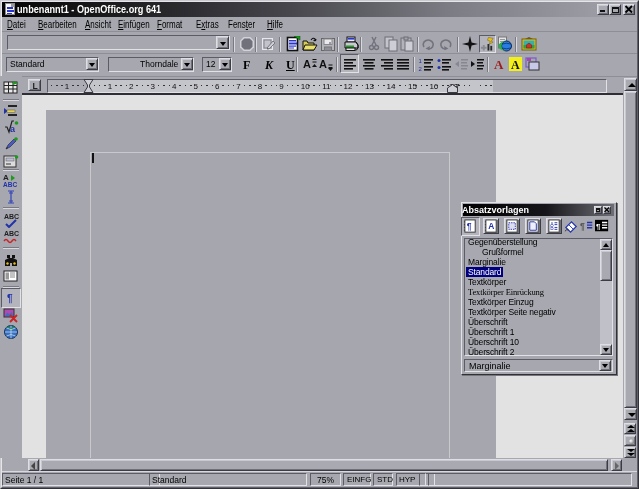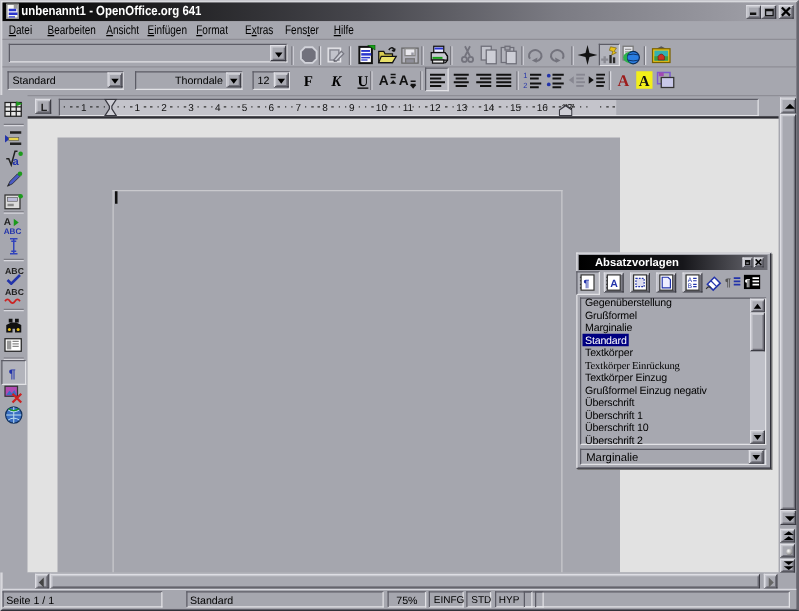--- a/index.html
+++ b/index.html
@@ -468,21 +468,21 @@
 <div class="abs" style="left:22px;top:458px;width:601px;height:13px;background:#a6a7af;"></div>
 <div class="abs btn3d" style="left:28px;top:459px;width:11px;height:12px;">
     <div class="abs" style="left:2px;top:2px;width:0;height:0;border:4px solid transparent;border-right:4px solid #444;border-left:none;"></div>
   </div>
 <div class="abs btn3d" style="left:40px;top:459px;width:568px;height:12px;"></div>
 <div class="abs btn3d" style="left:611px;top:459px;width:11px;height:12px;">
     <div class="abs" style="left:3px;top:2px;width:0;height:0;border:4px solid transparent;border-left:4px solid #666;border-right:none;"></div>
   </div>
 
 <div class="abs" style="left:2px;top:471px;width:635px;height:16px;background:#a6a7af;border-top:1px solid #d8d8de;"></div>
-<div class="abs sunken" style="left:2px;top:473px;width:128px;height:13px;font-size:8.5px;">
+<div class="abs sunken" style="left:2px;top:473px;width:158px;height:13px;font-size:8.5px;">
     <span style="position:absolute;left:2px;top:1px;">Seite 1 / 1</span>
   </div>
 <div class="abs sunken" style="left:149px;top:473px;width:158px;height:13px;font-size:8.5px;">
     <span style="position:absolute;left:2px;top:1px;">Standard</span>
   </div>
 <div class="abs sunken" style="left:310px;top:473px;width:31px;height:13px;font-size:8.5px;">
     <span style="position:absolute;left:6px;top:1px;">75%</span>
   </div>
 <div class="abs sunken" style="left:343px;top:473px;width:28px;height:13px;font-size:8px;">
     <span style="position:absolute;left:3px;top:1px;">EINFG</span>
@@ -491,21 +491,21 @@
     <span style="position:absolute;left:3px;top:1px;">STD</span>
   </div>
 <div class="abs sunken" style="left:396px;top:473px;width:39px;height:13px;font-size:8px;">
     <span style="position:absolute;left:2px;top:1px;">HYP</span>
   </div>
 <div class="abs sunken" style="left:419px;top:473px;width:7px;height:13px;"></div>
 <div class="abs sunken" style="left:428px;top:473px;width:204px;height:13px;"></div>
 
 <div class="abs" style="left:461px;top:202px;width:156px;height:173px;background:#a6a7af;border-top:1px solid #e2e2e6;border-left:1px solid #e2e2e6;border-right:1px solid #30303a;border-bottom:1px solid #30303a;box-shadow:1px 1px 0 #777;"></div>
 <div class="abs" style="left:463px;top:204px;width:151px;height:12px;background:linear-gradient(to right,#000,#16161a 55%,#6e6e76);"></div>
-<div class="abs" style="left:476px;top:205px;font-size:9px;font-weight:bold;color:#fff;text-align:right;">Absatzvorlagen</div>
+<div class="abs" style="left:462px;top:205px;font-size:9px;font-weight:bold;color:#fff;text-align:right;">Absatzvorlagen</div>
 <div class="abs btn3d" style="left:594px;top:206px;width:8px;height:8px;">
     <div class="abs" style="left:1px;top:1px;width:4px;height:4px;border:1px solid #111;border-top-width:2px;"></div>
   </div>
 <div class="abs btn3d" style="left:603px;top:206px;width:8px;height:8px;">
     <svg width="6" height="6" viewBox="0 0 6 6" style="display:block">
       <path d="M0.5 0.5 L5 5 M5 0.5 L0.5 5" stroke="#000" stroke-width="1.2"></path>
     </svg>
   </div>
 <div id="ptb" class="abs" style="left:0;top:0;width:639px;height:489px;pointer-events:none;">
     <div class="abs sunken" style="left:461px;top:217px;width:19px;height:19px;background:#b3b4bc;"></div>
@@ -549,27 +549,27 @@
     <svg class="abs" style="left:595px;top:219px" width="14" height="14" viewBox="0 0 16 16">
       <rect x="0" y="1" width="15" height="13" fill="#000"></rect>
       <text x="1" y="11" font-size="9" font-weight="bold" fill="#fff">¶</text>
       <path d="M8 4 l6 0 M8 7 l6 0 M8 10 l6 0" stroke="#fff" stroke-width="1.5"></path>
     </svg>
   </div>
 
 <div class="abs sunken" style="left:464px;top:238px;width:149px;height:118px;background:#a7a8b0;"></div>
 <div id="plist" class="abs" style="left:466px;top:237px;width:132px;height:118px;font-size:8.5px;letter-spacing:-0.15px;color:#000;">
     <div class="abs" style="left:0;top:0px;height:10px;line-height:10px;padding:0 2px;">Gegenüberstellung</div>
-    <div class="abs" style="left:0;top:10px;height:10px;line-height:10px;padding:0 2px;">Grußformel</div>
+    <div class="abs" style="left:0;top:10px;height:10px;line-height:10px;padding:0 16px;">Grußformel</div>
     <div class="abs" style="left:0;top:20px;height:10px;line-height:10px;padding:0 2px;">Marginalie</div>
     <div class="abs" style="left:0;top:30px;height:10px;line-height:10px;padding:0 2px;background:#000080;color:#fff;">Standard</div>
     <div class="abs" style="left:0;top:40px;height:10px;line-height:10px;padding:0 2px;">Textkörper</div>
     <div class="abs" style="left:0;top:50px;height:10px;line-height:10px;padding:0 2px;font-family:Liberation Serif, serif;">Textkörper Einrückung</div>
     <div class="abs" style="left:0;top:60px;height:10px;line-height:10px;padding:0 2px;">Textkörper Einzug</div>
-    <div class="abs" style="left:0;top:70px;height:10px;line-height:10px;padding:0 2px;">Grußformel Einzug negativ</div>
+    <div class="abs" style="left:0;top:70px;height:10px;line-height:10px;padding:0 2px;">Textkörper Seite negativ</div>
     <div class="abs" style="left:0;top:80px;height:10px;line-height:10px;padding:0 2px;">Überschrift</div>
     <div class="abs" style="left:0;top:90px;height:10px;line-height:10px;padding:0 2px;">Überschrift 1</div>
     <div class="abs" style="left:0;top:100px;height:10px;line-height:10px;padding:0 2px;">Überschrift 10</div>
     <div class="abs" style="left:0;top:110px;height:10px;line-height:10px;padding:0 2px;">Überschrift 2</div>
   </div>
 
 <div class="abs" style="left:600px;top:239px;width:12px;height:116px;background:#bfc0c8;"></div>
 <div class="abs btn3d" style="left:600px;top:239px;width:12px;height:11px;">
     <div class="abs" style="left:2px;top:3px;width:0;height:0;border:3.5px solid transparent;border-bottom:4px solid #000;border-top:none;"></div>
   </div>

